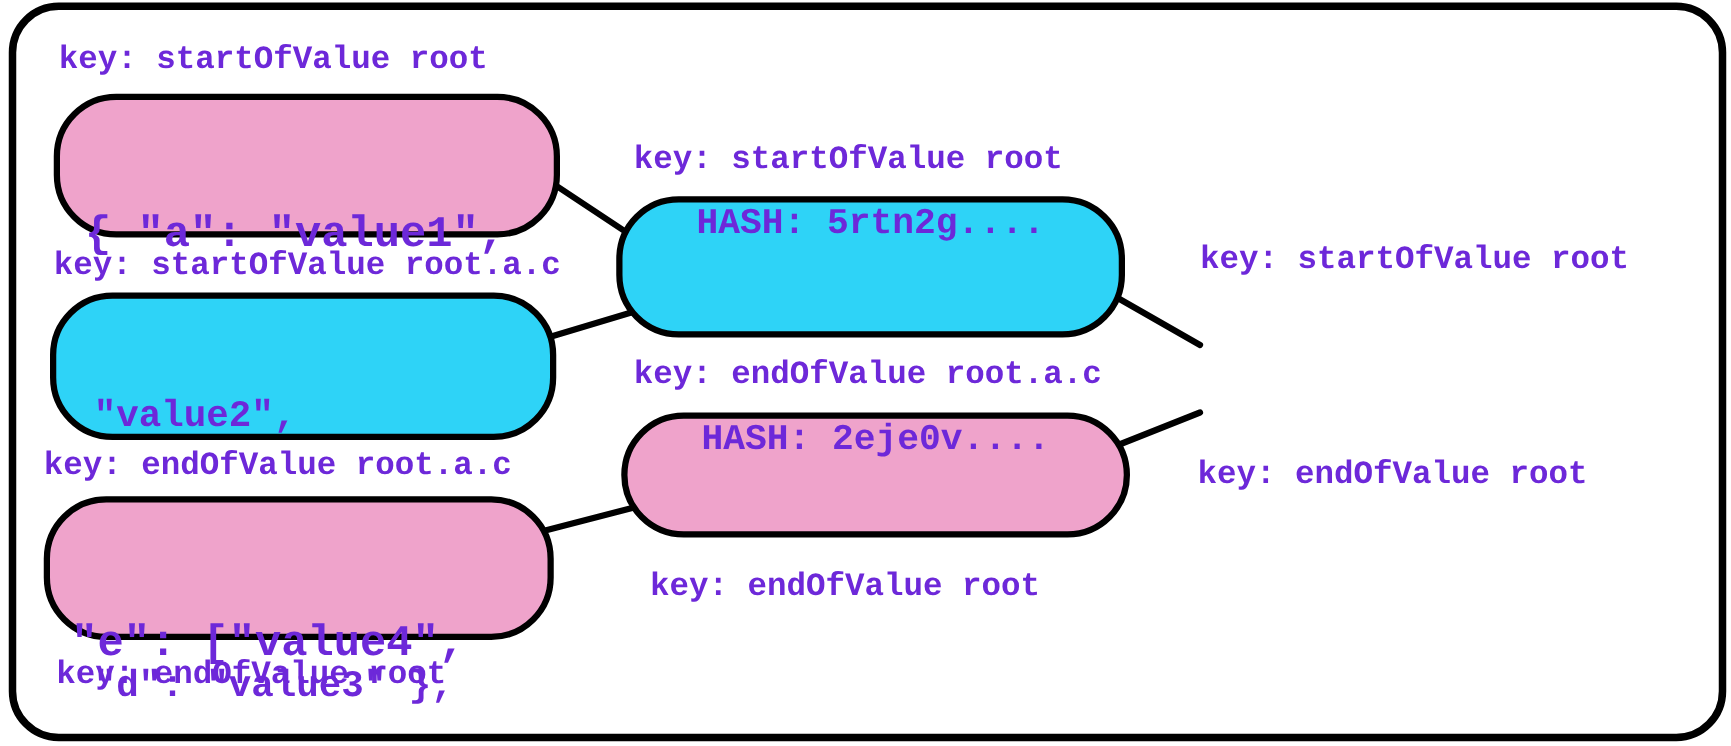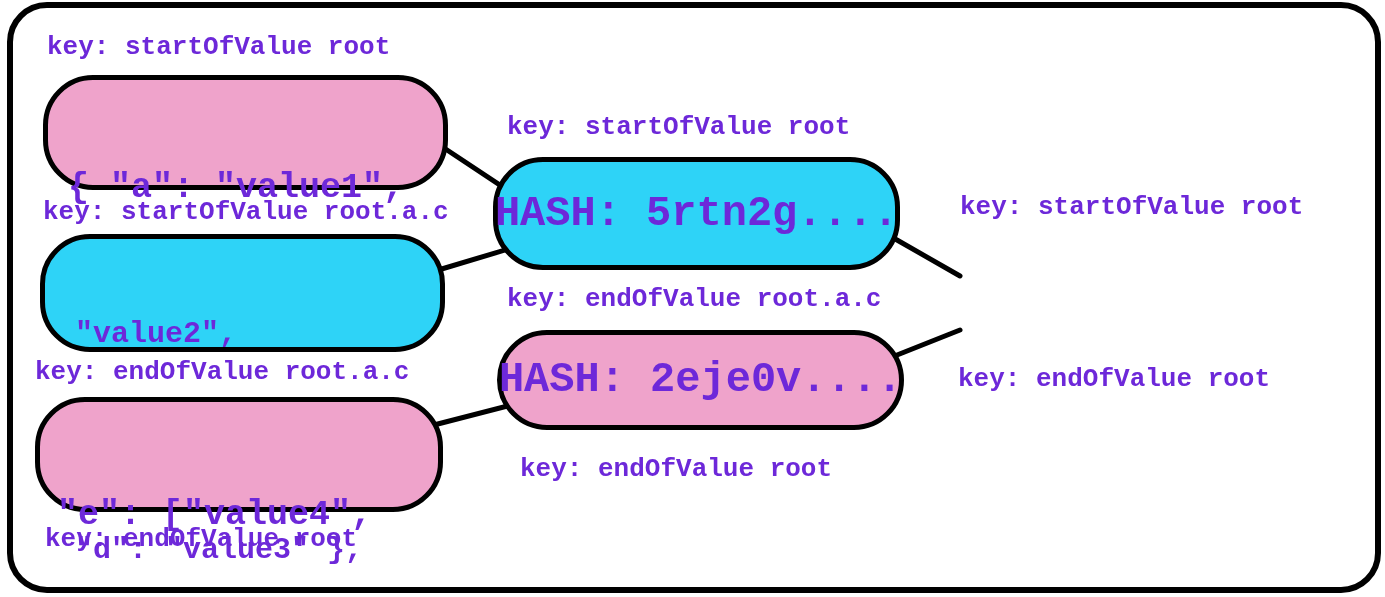--- a/index.html
+++ b/index.html
@@ -17,22 +17,22 @@
   .node{
     position:absolute;box-sizing:border-box;
     border:5px solid #000;border-radius:50px;
   }
   .chunk{white-space:pre;font-size:35px;}
   .chunk .ln{white-space:pre;}
   .node-a{left:43px;top:75px;width:405px;height:115px;padding:11px 0 0 20px;line-height:39px;}
   .node-b{left:40px;top:234px;width:405px;height:118px;padding:5px 0 0 30px;font-size:30px;line-height:36px;}
   .node-c{left:35px;top:397px;width:408px;height:115px;padding:8px 0 0 17px;line-height:42px;}
   .hashnode{
-    display:flex;align-items:center;justify-content:center;
-    font-size:42px;white-space:pre;
+    display:flex;align-items:flex-start;justify-content:center;
+    font-size:29px;white-space:pre;
   }
   .node-d{left:493px;top:157px;width:407px;height:113px;}
   .node-e{left:497px;top:330px;width:407px;height:100px;}
   .node-f{left:945px;top:237px;width:406px;height:118px;}
   .keylabel{
     position:absolute;font-size:26px;line-height:26px;white-space:pre;
   }
   .lbl-a-top{left:47px;top:34px;}
   .lbl-a-bottom{left:43px;top:199px;font-family:Liberation Mono, monospace;}
   .lbl-b-bottom{left:35px;top:359px;}

